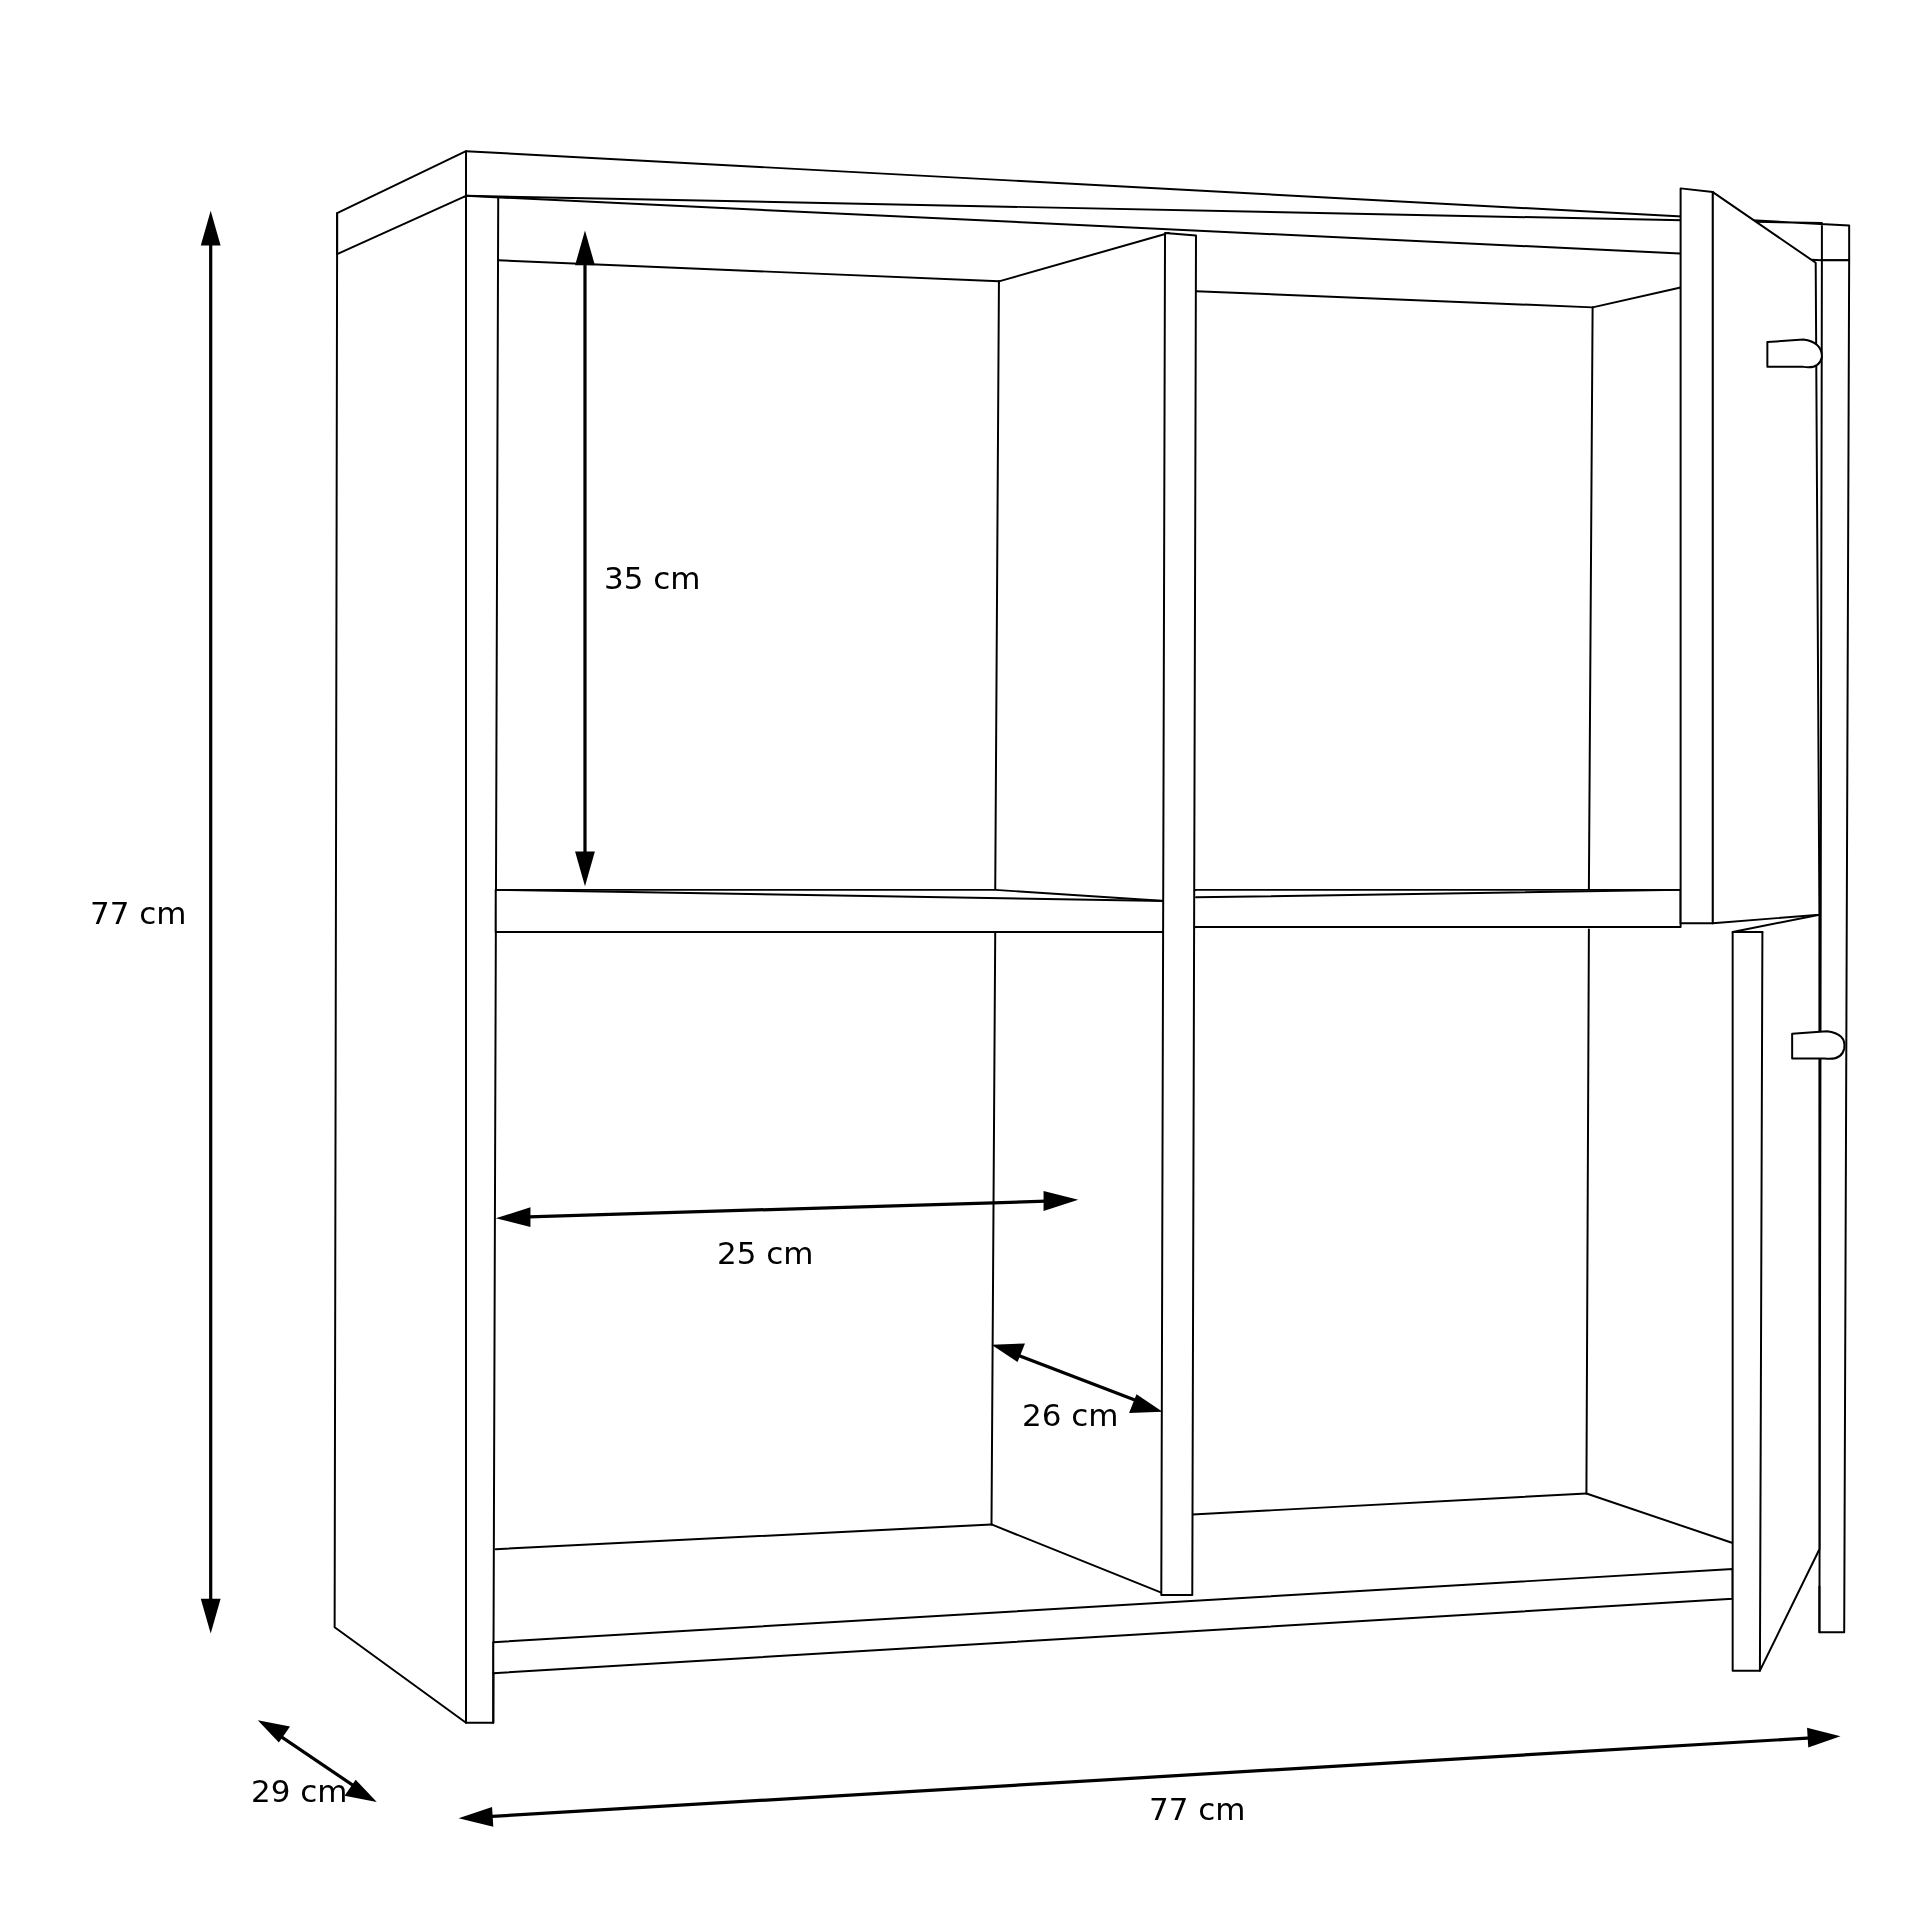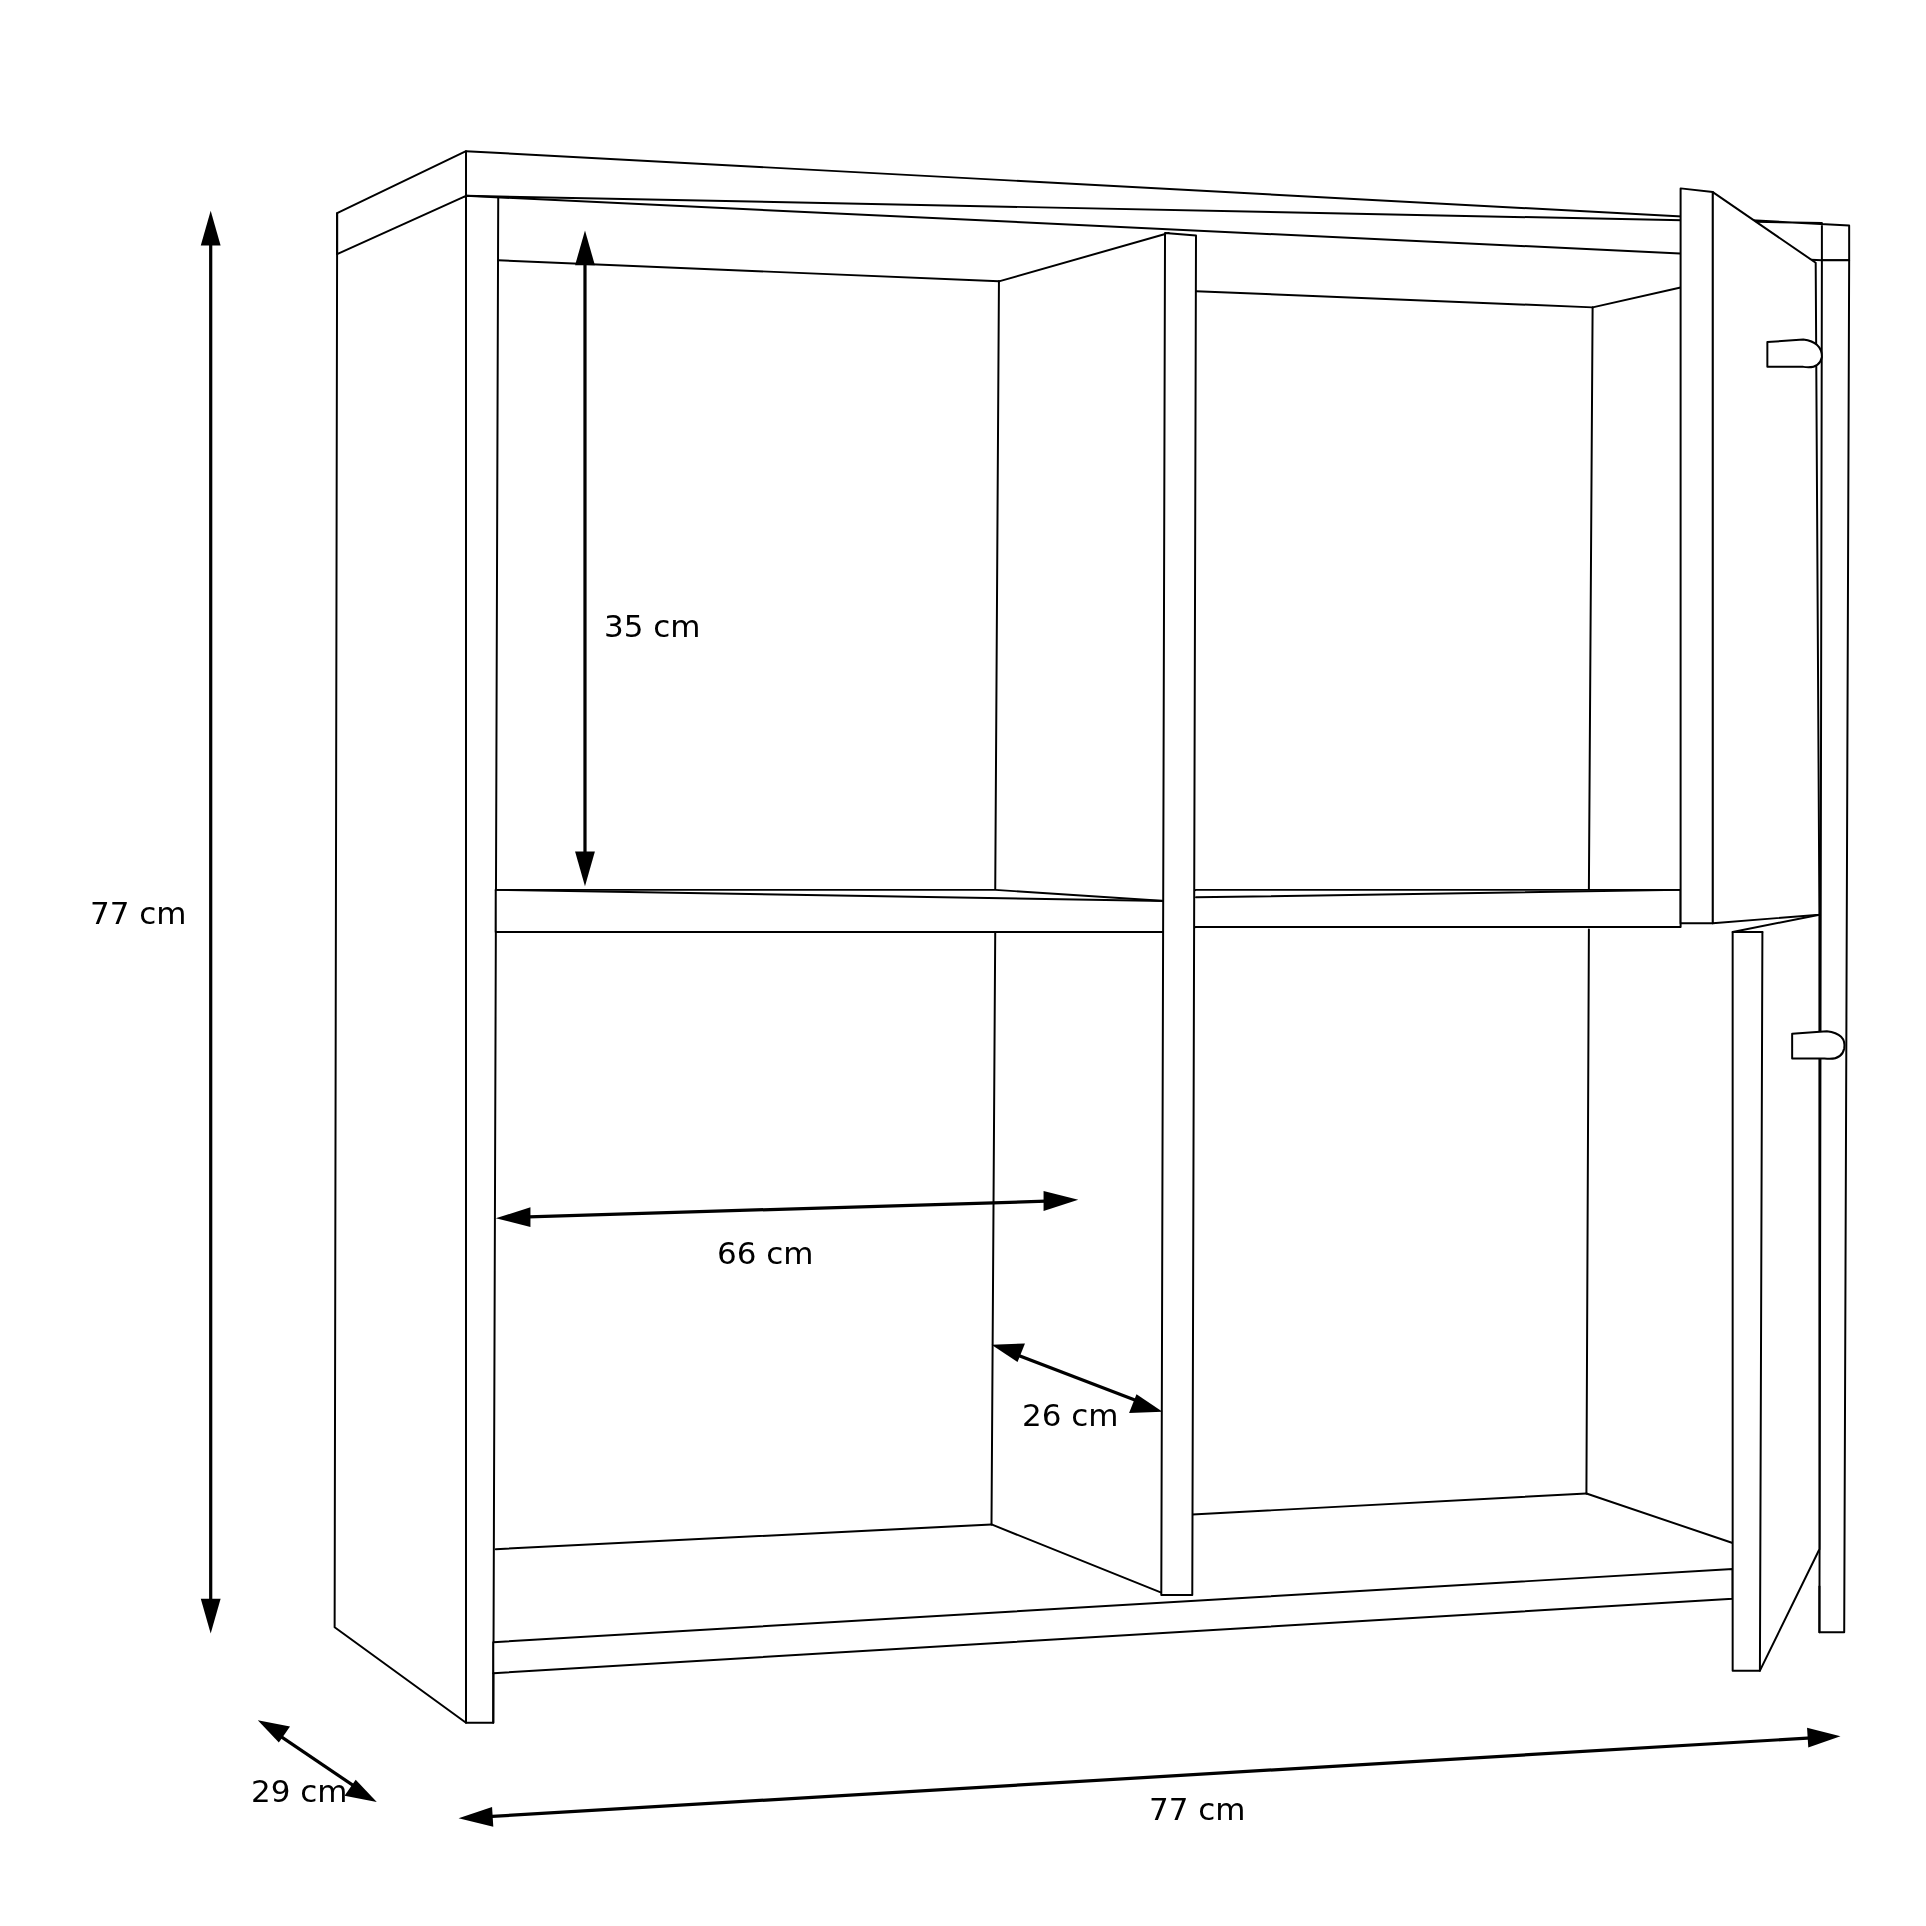--- a/index.html
+++ b/index.html
@@ -104,19 +104,19 @@
     <polygon class="ah" points="304,1454 278,1449 287,1436"></polygon>
   </g>
   <g>
     <line class="dim" x1="390" y1="1466" x2="1465" y2="1402"></line>
     <polygon class="ah" points="370,1467 397,1458 398,1474"></polygon>
     <polygon class="ah" points="1485,1401 1458,1394 1459,1410"></polygon>
   </g>
 </svg>
 
 <div class="lbl" style="left:90px; top:895px;">77 cm</div>
-<div class="lbl" style="left:604px; top:560px;margin-top:48px;">35 cm</div>
-<div class="lbl" style="left:717px; top:1235px;">66 cm</div>
+<div class="lbl" style="left:604px; top:560px;">35 cm</div>
+<div class="lbl" style="left:717px; top:1235px;">25 cm</div>
 <div class="lbl" style="left:1022px; top:1397px;text-align:center;">26 cm</div>
 <div class="lbl" style="left:251px; top:1773px;">29 cm</div>
 <div class="lbl" style="left:1149px; top:1791px;">77 cm</div>
 </div>
 
 
 </body></html>

